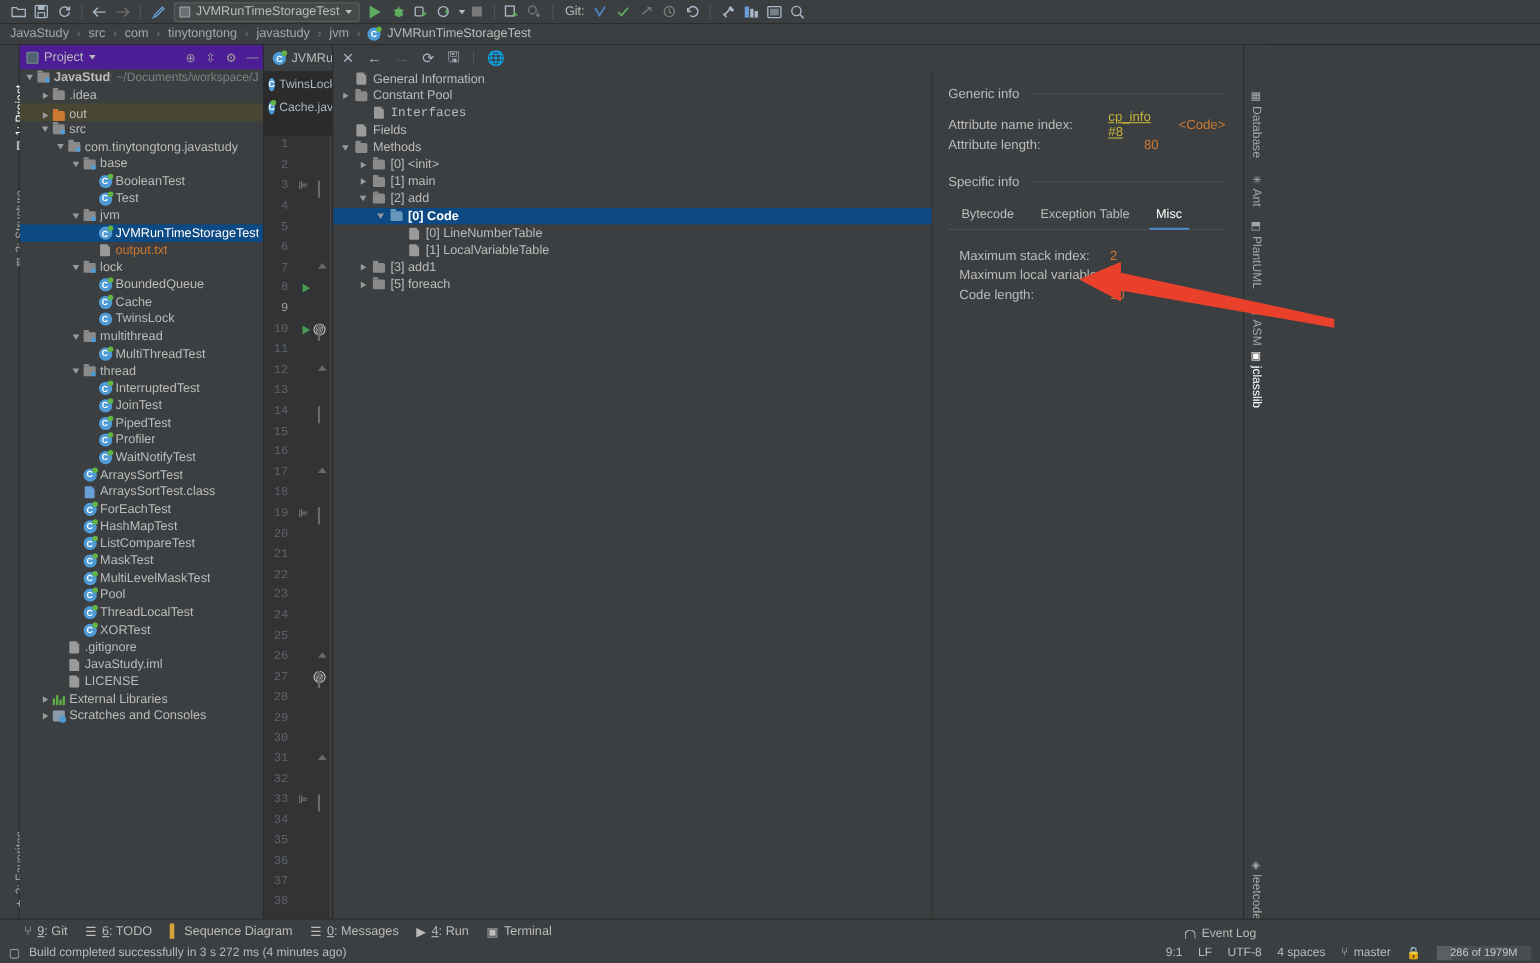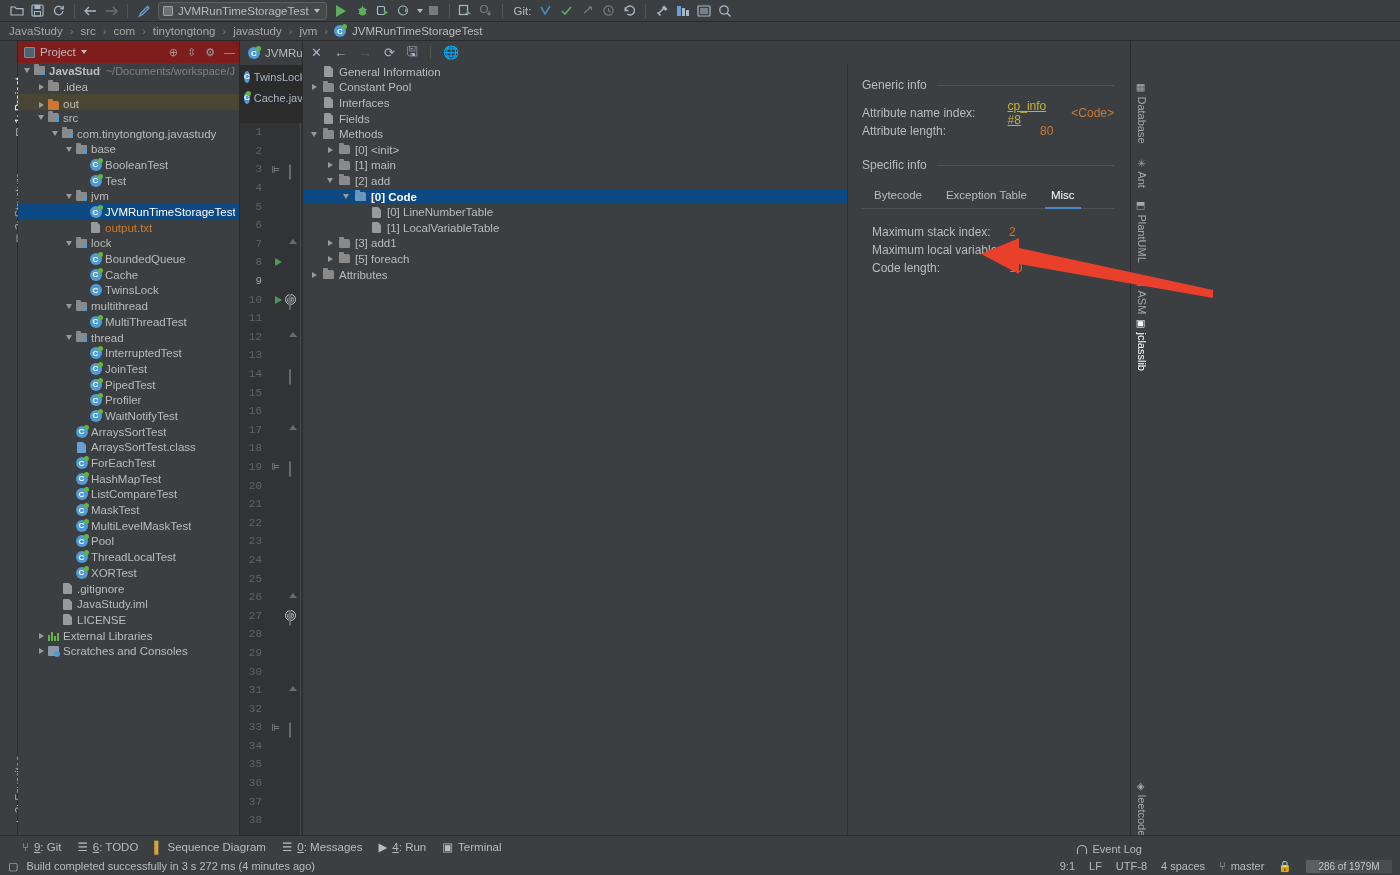--- a/index.html
+++ b/index.html
@@ -63,21 +63,21 @@
   .vtab.active { color: #ffffff; }
   .vtab-ic { font-size: 10px; }
 
   
   .proj {
     position: absolute; top: 41px; left: 18px; width: 222px; height: 794px;
     background: #3c3f41; border-right: 1px solid #2b2b2b;
   }
   .proj-head {
     height: 22px; display: flex; align-items: center; padding: 0 4px 0 6px;
-    background: #7f1d1d; font-size: 11.5px; color: #bbbbbb;
+    background: #4c1d95; font-size: 11.5px; color: #bbbbbb;
   }
   .proj-head .ttl { display: flex; align-items: center; gap: 5px; }
   .ph-box { width: 11px; height: 11px; border: 1px solid #7a8b99; background: #4e6272; border-radius: 1px; }
   .ph-icons { margin-left: auto; display: flex; align-items: center; gap: 9px; color: #9d9d9d; font-size: 11px; }
   .proj-tree { position: absolute; top: 22px; left: 0; right: 0; bottom: 0; overflow: hidden; }
   .trow {
     display: flex; align-items: center; height: 15.7px; white-space: nowrap;
     font-size: 11.5px; color: #bbbbbb; padding-right: 4px;
   }
   .trow.sel { background: #0d4a84; color: #ffffff; }
@@ -908,21 +908,21 @@
           </div>
           <div class="jrow" style="padding-left: 4px;">
             <span class="jw">
               <span class="t-r"></span>
             </span>
             <span class="ji">
               <span class="ic-folder"></span>
             </span>
             <span>Constant Pool</span>
           </div>
-          <div class="jrow" style="padding-left: 4px;">
+          <div class="jrow" style="padding-left: 20px; font-family: Liberation Mono, monospace;">
             <span class="jw"></span>
             <span class="ji">
               <span class="ic-file"></span>
             </span>
             <span>Interfaces</span>
           </div>
           <div class="jrow" style="padding-left: 4px;">
             <span class="jw"></span>
             <span class="ji">
               <span class="ic-file"></span>
@@ -998,29 +998,20 @@
             <span>[3] add1</span>
           </div>
           <div class="jrow" style="padding-left: 20px;">
             <span class="jw">
               <span class="t-r"></span>
             </span>
             <span class="ji">
               <span class="ic-folder"></span>
             </span>
             <span>[5] foreach</span>
-          </div>
-          <div class="jrow" style="padding-left: 4px;">
-            <span class="jw">
-              <span class="t-r"></span>
-            </span>
-            <span class="ji">
-              <span class="ic-folder"></span>
-            </span>
-            <span>Attributes</span>
           </div>
         </div>
 
       <div class="jcl-detail">
         <div class="sect-head">
           <span>Generic info</span>
           <span class="rule"></span>
         </div>
         <div class="kv">
           <span class="k">Attribute name index:</span>

